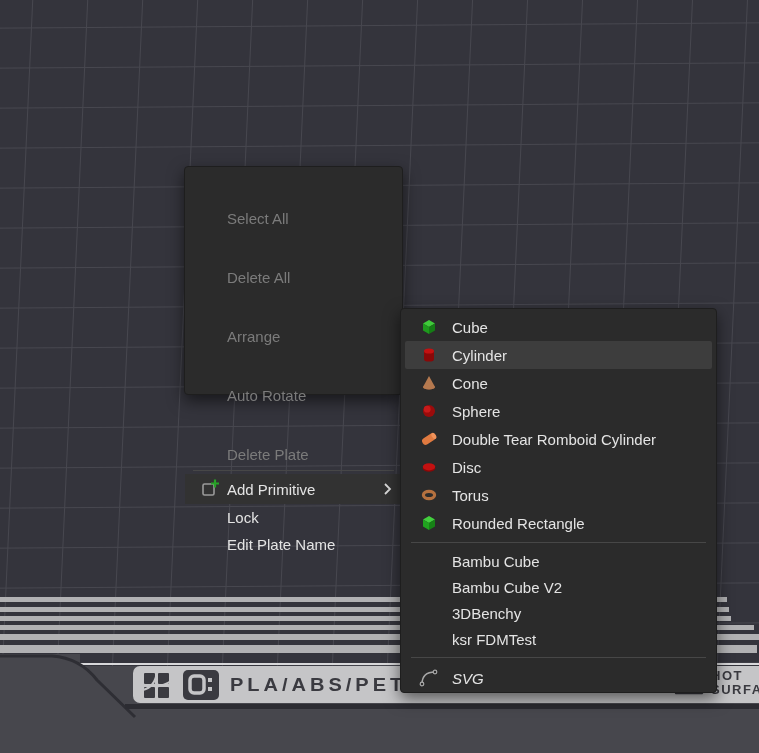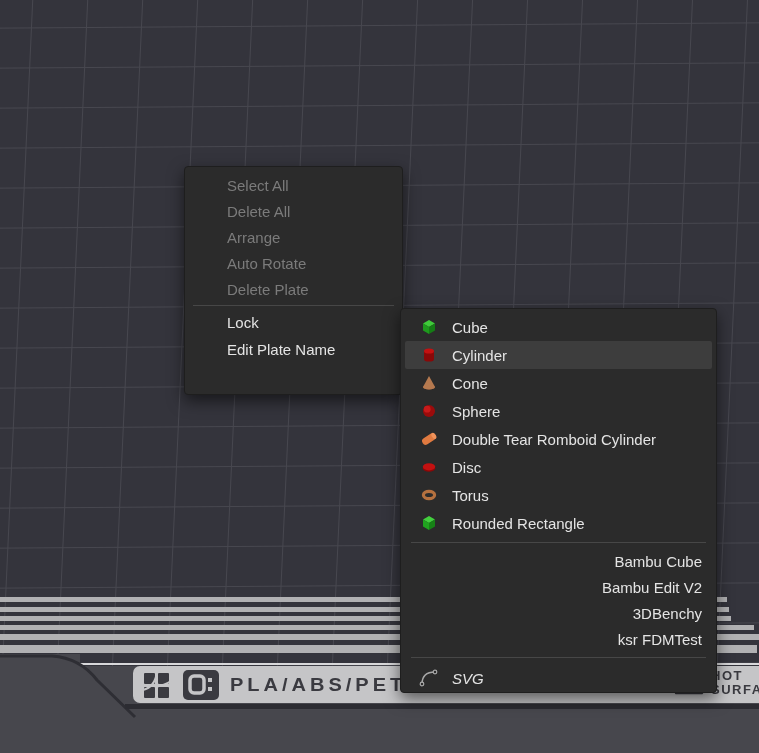--- a/index.html
+++ b/index.html
@@ -53,29 +53,29 @@
     background:#2b2b2b;
     border:1px solid #1e1e1e;
     border-radius:4px;
     box-shadow:0 6px 16px rgba(0,0,0,.55);
     font-size:15px;color:#e4e4e4;
     box-sizing:border-box;
   }
   .context-menu{left:184px;top:166px;width:219px;height:229px;padding:5px 0 3px;z-index:10;}
   .submenu{left:400px;top:308px;width:317px;height:385px;padding:4px 0 0;z-index:11;}
   .menu-row{display:flex;align-items:center;height:26px;padding:0 10px 0 8px;}
-  .menu-row.disabled{color:#7b7b7b;}
+  .menu-row.disabled{color:#7b7b7b;margin-top:33px;}
   .menu-row.parent-open{height:30px;background:#323232;}
   .menu-sep{height:1px;background:#474747;margin:3px 8px;}
   .submenu .menu-sep{margin:5px 10px;}
   .icon-cell{width:34px;flex:none;display:flex;align-items:center;justify-content:center;}
   .submenu .icon-cell{width:22px;margin-right:12px;margin-left:5px;}
   .sub-row{height:28px;margin:0 4px;border-radius:2px;}
   .sub-row.highlighted{background:#3d3d3d;}
-  .sub-row.plain{height:26px;justify-content:flex-end;}
+  .sub-row.plain{height:26px;}
   .sub-row.svg-row{height:30px;font-style:italic;}
   .chevron-cell{margin-left:auto;display:flex;align-items:center;}
   .label-cell{white-space:nowrap;}
 </style>
 </head>
 <body>
 
 <div class="grid-layer"></div>
 
 <div class="stripe" style="top:597px;height:5px;width:727px;"></div>
@@ -141,20 +141,34 @@
   </div>
   <div class="menu-row disabled">
     <span class="icon-cell"></span>
     <span class="label-cell">Auto Rotate</span>
   </div>
   <div class="menu-row disabled">
     <span class="icon-cell"></span>
     <span class="label-cell">Delete Plate</span>
   </div>
   <div class="menu-sep"></div>
+  <div class="menu-row parent-open">
+    <span class="icon-cell">
+      <svg width="20" height="20" viewBox="0 0 20 20">
+        <rect x="3" y="5" width="11" height="11" rx="1.5" fill="none" stroke="#9a9a9a" stroke-width="1.6"></rect>
+        <path d="M11,4.5 h8 M15,0.5 v8" stroke="#27a327" stroke-width="2.2"></path>
+      </svg>
+    </span>
+    <span class="label-cell">Add Primitive</span>
+    <span class="chevron-cell">
+      <svg width="9" height="14" viewBox="0 0 9 14">
+          <path d="M2,2 L7,7 L2,12" stroke="#d8d8d8" stroke-width="1.8" fill="none"></path>
+        </svg>
+    </span>
+  </div>
   <div class="menu-row" style="height:27px;">
     <span class="icon-cell"></span>
     <span class="label-cell">Lock</span>
   </div>
   <div class="menu-row" style="height:27px;">
     <span class="icon-cell"></span>
     <span class="label-cell">Edit Plate Name</span>
   </div>
 </div>
 
@@ -244,21 +258,21 @@
   </div>
 
   <div class="menu-sep"></div>
 
   <div class="menu-row sub-row plain">
     <span class="icon-cell"></span>
     <span class="label-cell">Bambu Cube</span>
   </div>
   <div class="menu-row sub-row plain">
     <span class="icon-cell"></span>
-    <span class="label-cell">Bambu Edit V2</span>
+    <span class="label-cell">Bambu Cube V2</span>
   </div>
   <div class="menu-row sub-row plain">
     <span class="icon-cell"></span>
     <span class="label-cell">3DBenchy</span>
   </div>
   <div class="menu-row sub-row plain">
     <span class="icon-cell"></span>
     <span class="label-cell">ksr FDMTest</span>
   </div>
 

